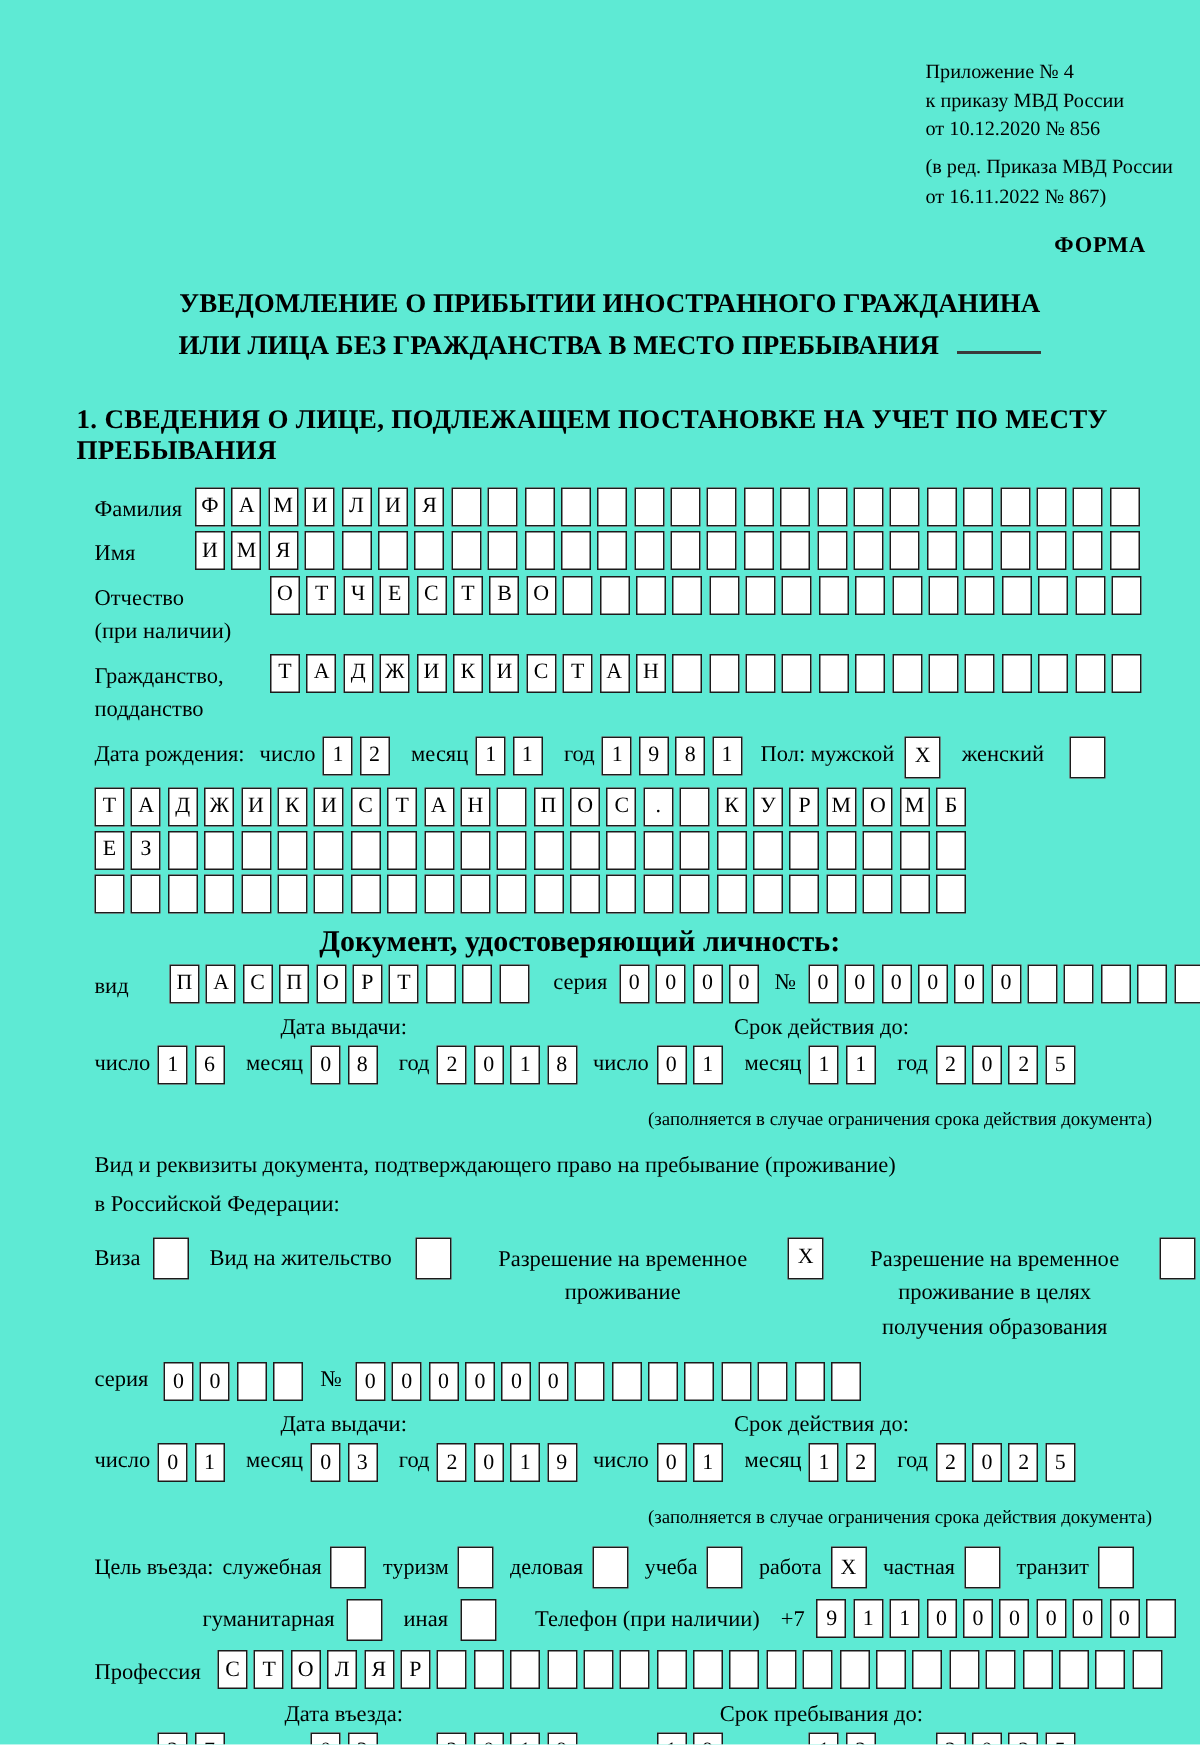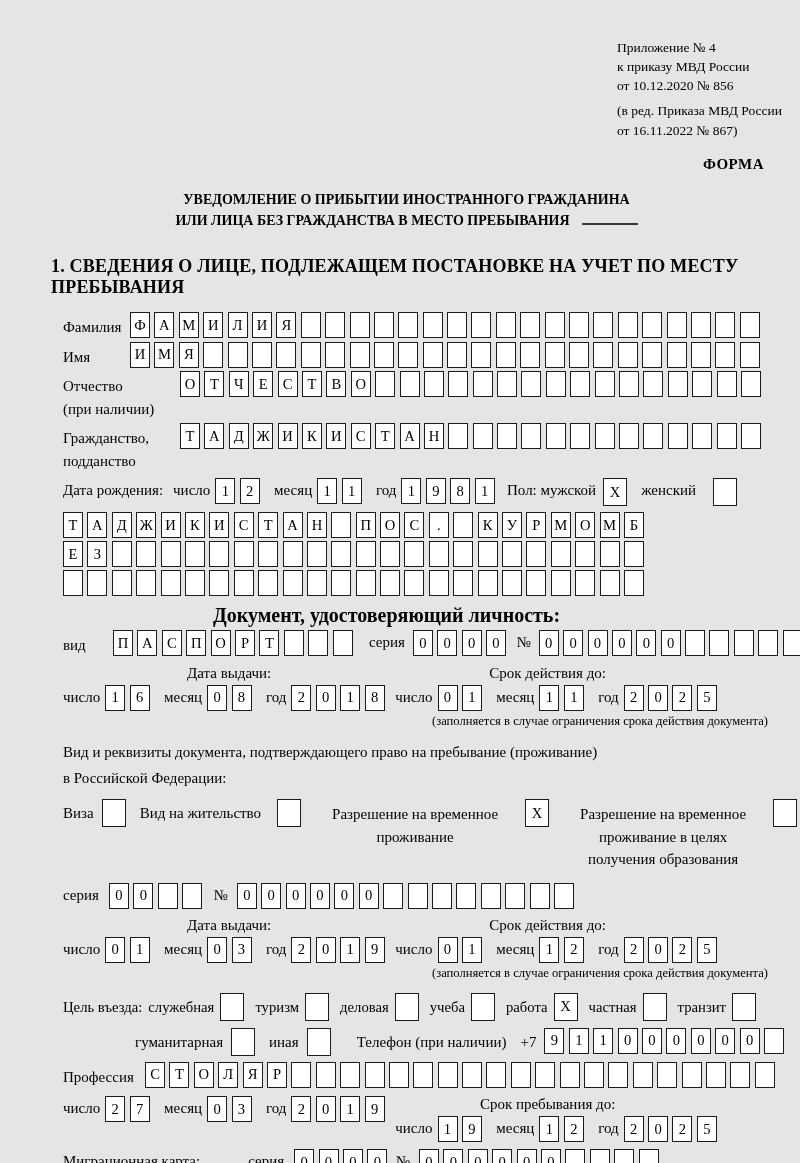--- a/index.html
+++ b/index.html
@@ -1,22 +1,22 @@
 <!DOCTYPE html>
 <html><head>
 <meta charset="utf-8">
 <style>
   html,body{margin:0;padding:0;background:#fff;}
   .page{width:800px;height:1163px;box-sizing:border-box;position:relative;
     font-family:"Liberation Serif","DejaVu Serif",serif;color:#000;font-size:15px;
-    padding:38px 30px 10px 63px;overflow:hidden;background:#e5e5e5;}
+    padding:38px 30px 10px 63px;overflow:hidden;background:#5eead4;}
   .meta{margin-left:554px;width:215px;font-size:13.5px;line-height:1.42;}
   .meta .amend{margin-top:6px;}
   .form-label{text-align:right;font-weight:bold;margin-top:16px;padding-right:6px;letter-spacing:.5px;}
-  .title{text-align:center;font-weight:bold;font-size:14px;line-height:1.55;margin-top:16px;margin-left:-20px;}
+  .title{text-align:center;font-weight:bold;font-size:18px;line-height:1.55;margin-top:16px;margin-left:-20px;}
   .blank-line{display:inline-block;width:56px;border-bottom:2.2px solid #3a3a3a;height:12px;margin-left:12px;}
   .sec-heading{font-weight:bold;font-size:18px;margin-top:24px;margin-left:-12px;letter-spacing:.2px;}
   .frow{display:flex;align-items:flex-start;}
   .flbl{flex:0 0 auto;line-height:1.5;padding-top:4px;}
   .w67{width:67px}.w117{width:117px}.w50{width:50px}.w82{width:82px}
   .cells{display:flex;flex-wrap:nowrap;}
   .cell{box-sizing:border-box;width:20px;height:26px;border:1.6px solid #1b1b1b;margin-right:4.4px;
     display:flex;align-items:center;justify-content:center;font-size:14.6px;background:#fff;}
   .chk .cell{width:24px;height:28px;margin-right:0;}
   .mb{margin-bottom:3px;}
@@ -26,21 +26,21 @@
   .dw{padding-top:4px;margin:0 5px 0 10px;white-space:nowrap;}
   .dw.first{margin-left:0;}
   .doc-heading{text-align:center;font-weight:bold;font-size:20px;margin-top:8px;margin-right:60px;}
   .dates2{display:flex;margin-top:8px;}
   .dcol{box-sizing:border-box;}
   .dcol.left{width:47%;}
   .dcol.right{width:53%;}
   .dhead{text-align:center;margin-bottom:3px;}
   .dcol.right .dhead{padding-right:70px;}
   .drow{display:flex;align-items:flex-start;}
-  .note{font-size:12.6px;text-align:right;margin-top:3px;padding-right:2px;}
+  .note{font-size:12.6px;text-align:right;margin-top:16px;padding-right:2px;}
   .para{margin-top:10px;line-height:1.75;}
   .optrow{display:flex;align-items:flex-start;margin-top:8px;}
   .opt{display:flex;align-items:flex-start;margin-right:14px;}
   .opt .olbl{padding-top:6px;margin-right:8px;white-space:nowrap;}
   .optlines{text-align:center;line-height:1.5;padding-top:4px;margin-right:10px;width:200px;}
   .purpose-row{display:flex;align-items:flex-start;margin-top:12px;white-space:nowrap;font-size:14.7px;}
   .purpose-row .plbl{padding-top:6px;margin-right:6px;}
   .purpose-row .chk{margin-right:11px;}
   .phone-row{display:flex;align-items:flex-start;margin-top:7px;margin-left:72px;white-space:nowrap;}
   .phone-row .plbl{padding-top:6px;margin-right:8px;}
@@ -604,20 +604,21 @@
         <span class="cell"></span>
         <span class="cell"></span>
         <span class="cell"></span>
         <span class="cell"></span>
         <span class="cell"></span>
       </div>
   </div>
 
   <div class="dates2">
     <div class="dcol left">
+      <div class="dhead">Дата въезда:</div>
       <div class="drow">
         <span class="dw first">число</span>
         <span class="cells">
             <span class="cell">2</span>
             <span class="cell">7</span>
           </span>
         <span class="dw">месяц</span>
         <span class="cells">
             <span class="cell">0</span>
             <span class="cell">3</span>

